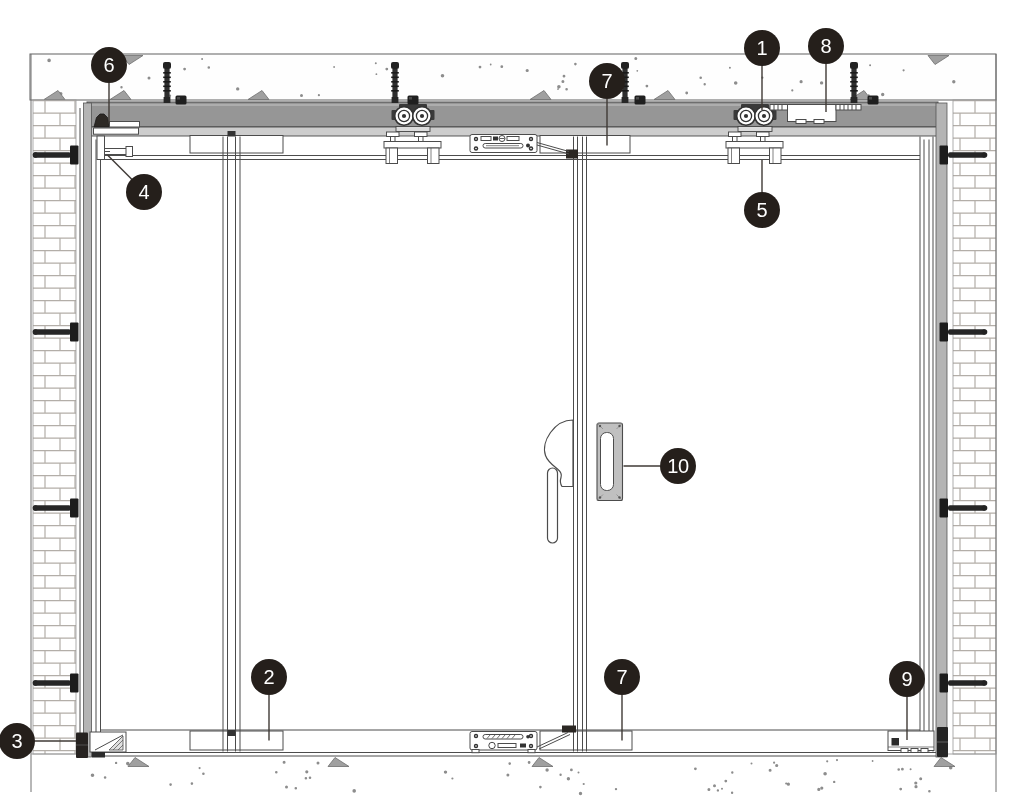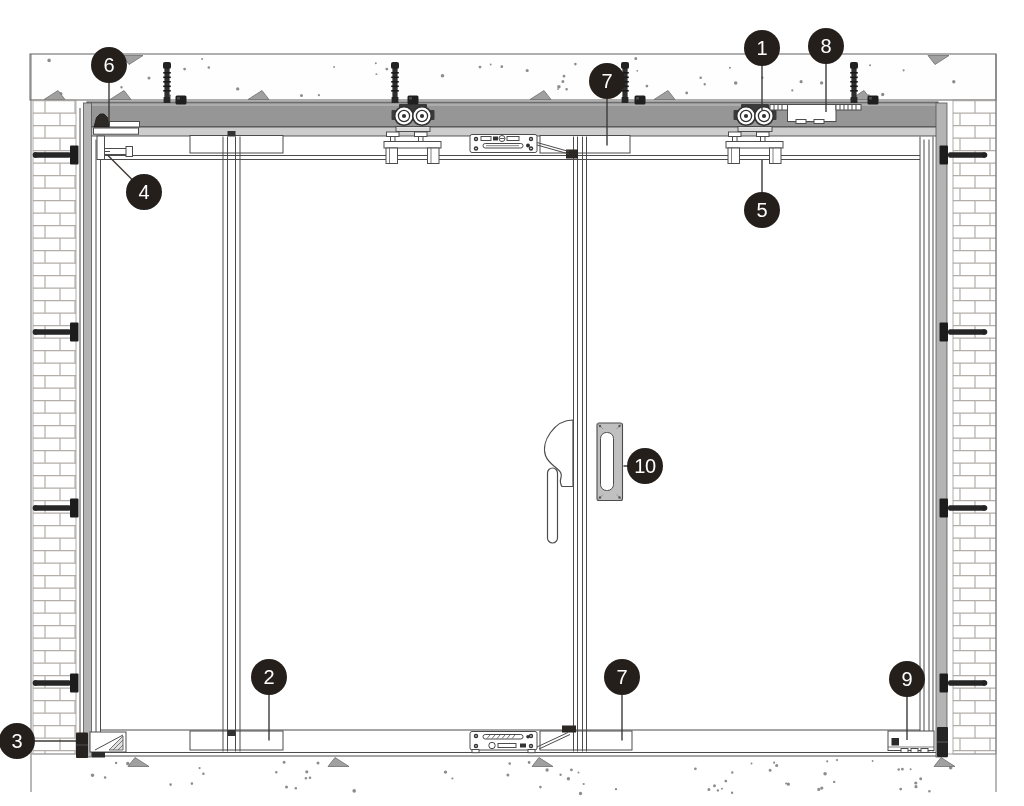--- a/index.html
+++ b/index.html
@@ -354,15 +354,15 @@
 <div class="callout" style="left:744px;top:30px;">1</div>
 <div class="callout" style="left:251px;top:659px;">2</div>
 <div class="callout" style="left:-1px;top:723px;">3</div>
 <div class="callout" style="left:126px;top:174px;">4</div>
 <div class="callout" style="left:744px;top:192px;">5</div>
 <div class="callout" style="left:91px;top:47px;">6</div>
 <div class="callout" style="left:589px;top:63px;">7</div>
 <div class="callout" style="left:604px;top:659px;">7</div>
 <div class="callout" style="left:808px;top:28px;">8</div>
 <div class="callout" style="left:889px;top:661px;">9</div>
-<div class="callout" style="left:627px;top:448px;">10</div>
+<div class="callout" style="left:660px;top:448px;">10</div>
 
 </div>
 
 </body></html>

